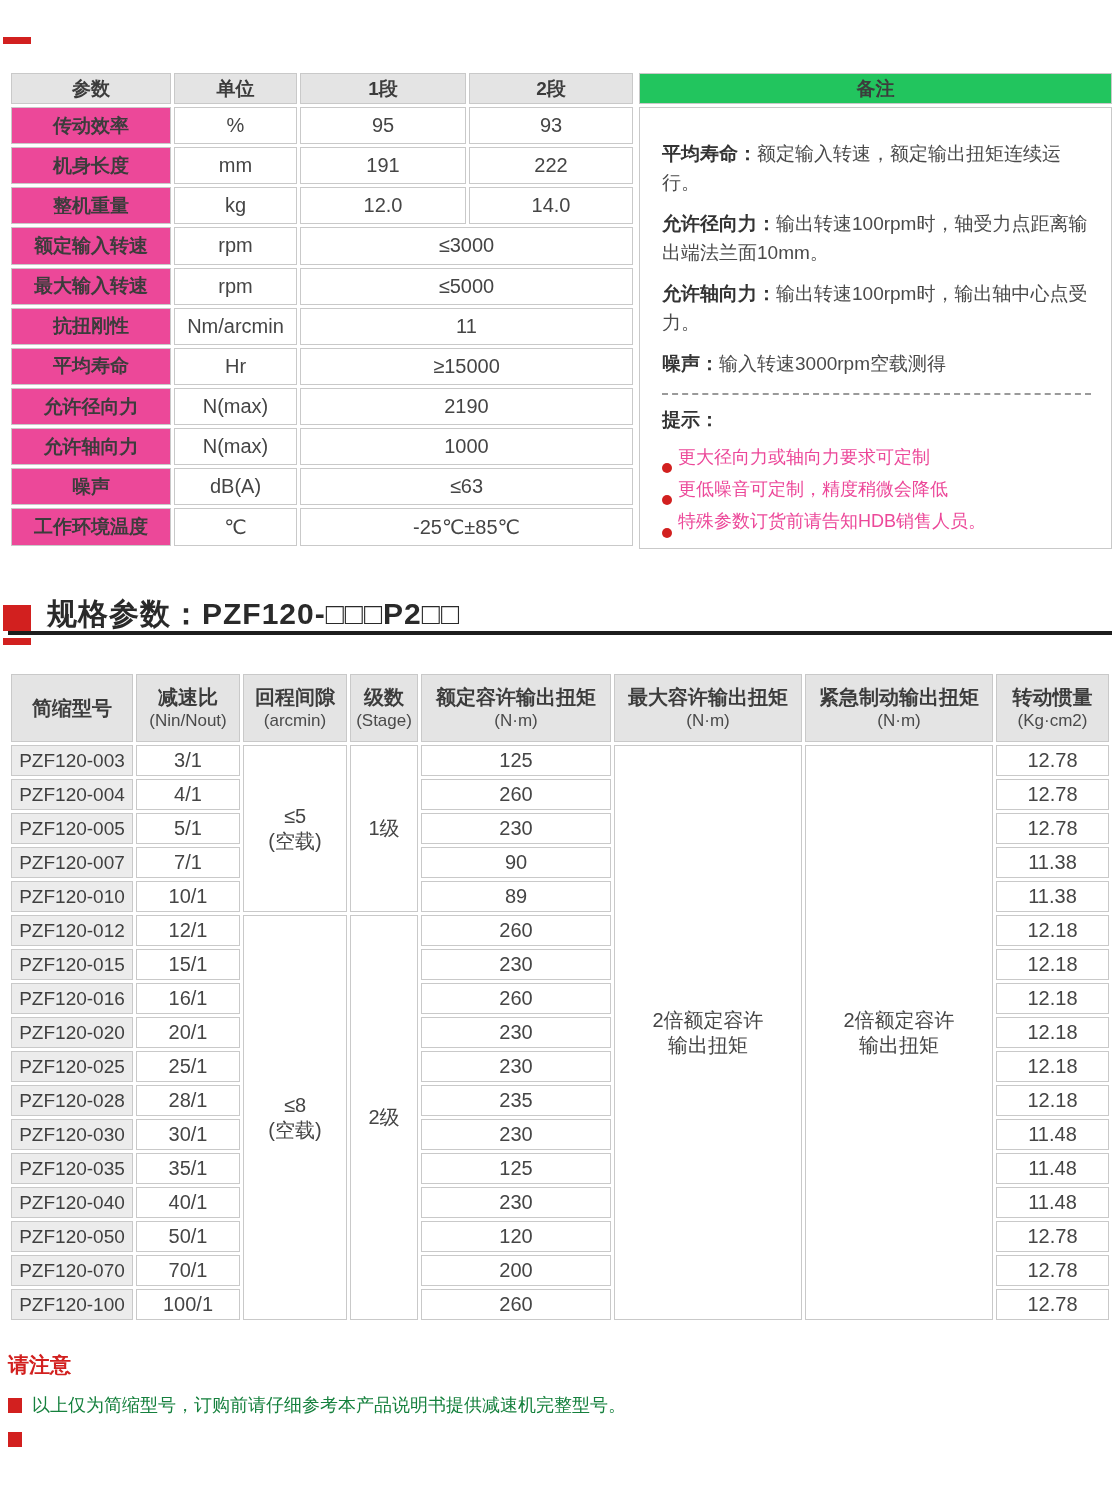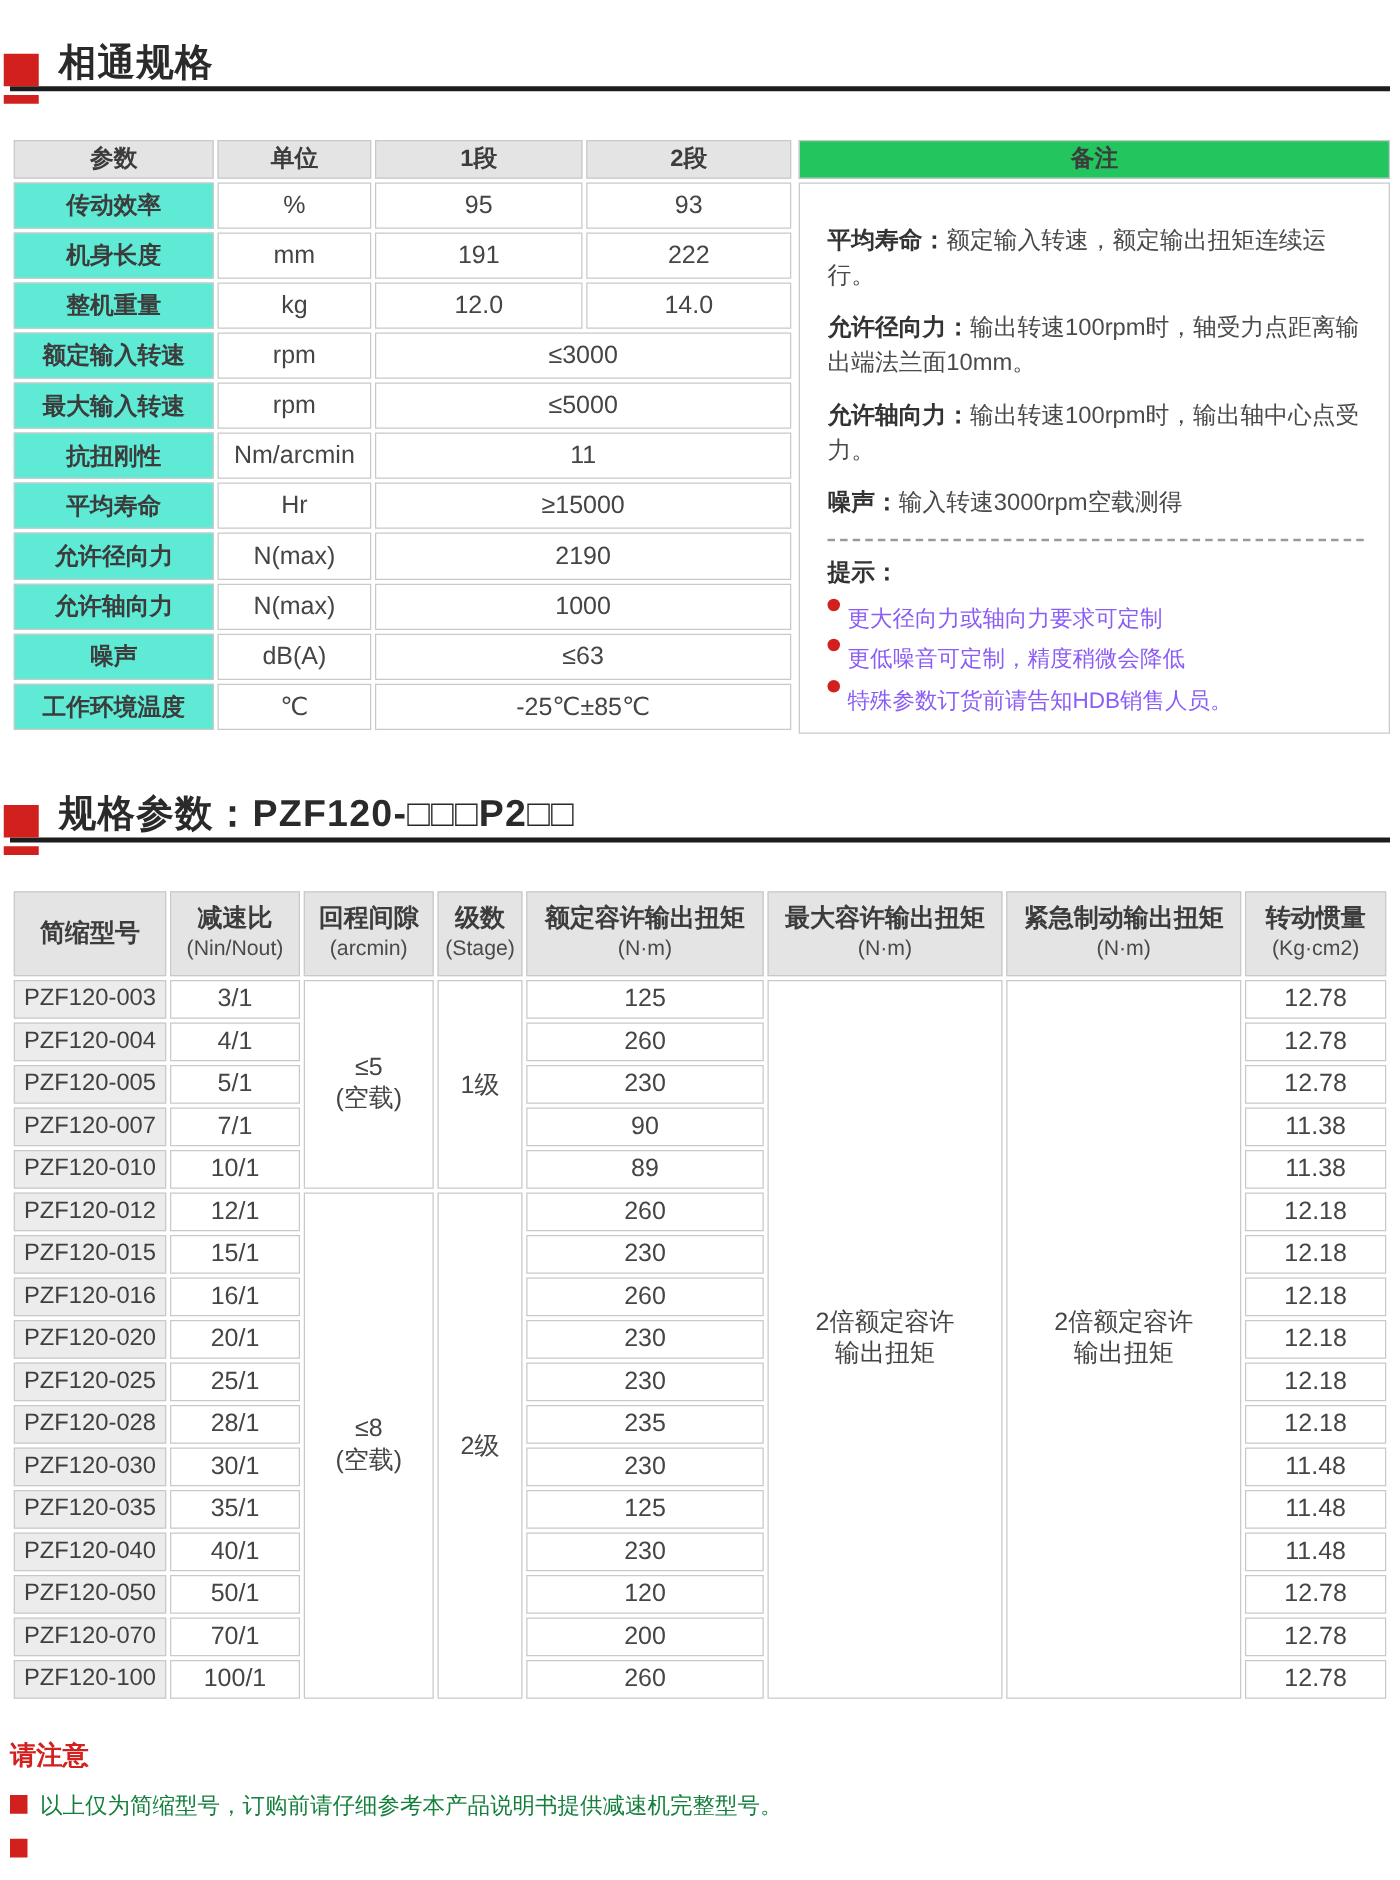--- a/index.html
+++ b/index.html
@@ -11,37 +11,37 @@
   }
   
   .sec-head{display:flex;align-items:flex-end;gap:16px;border-bottom:4px solid #1d1d1d;}
   .sec-sq{width:28px;height:26px;background:#d2201f;margin-left:-5px;}
   .sec-title{font-size:30px;font-weight:bold;color:#2a2a2a;margin:0;line-height:1.15;letter-spacing:1px;}
   .sec-tail{width:28px;height:7px;background:#d2201f;margin-left:-5px;margin-top:3px;}
   
   table{border-collapse:separate;border-spacing:3px;table-layout:fixed;}
   th,td{border:1px solid #c9c9c9;text-align:center;vertical-align:middle;padding:0 4px;box-sizing:border-box;}
   th{background:#e4e4e4;font-weight:bold;color:#3c3c3c;}
-  td.lab{background:#5eead4;font-weight:bold;color:#3c3c3c;font-size:19px;}
+  td.lab{background:#ec4899;font-weight:bold;color:#3c3c3c;font-size:19px;}
   td.val{background:#fff;font-weight:normal;color:#454545;font-size:20px;}
   .preline{white-space:pre-line;line-height:1.25;}
   
   .t1wrap{display:flex;margin-top:26px;}
   .t1{width:628px;}
   .t1 th,.t1 td{height:31px;font-size:19px;}
   .t1 td.val{font-size:20px;}
   .notes{width:473px;display:flex;flex-direction:column;margin-left:3px;padding-top:3px;box-sizing:border-box;}
   .notes-head{height:31px;box-sizing:border-box;border:1px solid #c9c9c9;background:#22c55e;
     font-weight:bold;font-size:19px;color:#3c3c3c;display:flex;align-items:center;justify-content:center;}
   .notes-body{flex:1;border:1px solid #c9c9c9;background:#fff;margin-top:3px;padding:32px 20px 10px 22px;box-sizing:border-box;}
   .note-p{font-size:19px;line-height:1.5;margin:0 0 13px 0;color:#4a4a4a;}
   .note-p b{color:#333;}
   .note-div{border:none;border-top:2px dashed #9a9a9a;margin:14px 0 12px 0;}
   .tips-title{font-size:19px;font-weight:bold;color:#333;margin:0 0 8px 0;}
-  .tip{font-size:18px;color:#8b5cf6;line-height:1.8;display:flex;align-items:flex-start;gap:6px;}
+  .tip{font-size:18px;color:#ec4899;line-height:1.8;display:flex;align-items:flex-end;gap:6px;}
   .dot{width:10px;height:10px;border-radius:50%;background:#d2201f;flex:0 0 auto;}
   
   .sec2{margin-top:48px;}
   
   .t2{width:1104px;margin-top:26px;}
   .t2 th{height:68px;}
   .t2 th .main{font-size:20px;font-weight:bold;line-height:1.2;}
   .t2 th .sub{font-size:17px;font-weight:normal;color:#4a4a4a;line-height:1.2;margin-top:2px;}
   .t2 td{height:31px;font-size:20px;background:#fff;color:#454545;}
   .t2 td.model{background:#ececec;font-size:19px;color:#3f3f3f;}
@@ -51,24 +51,20 @@
   .notice-title{color:#d2201f;font-size:21px;font-weight:bold;margin:0 0 14px 0;}
   .notice-item{display:flex;align-items:center;gap:10px;font-size:18px;color:#15803d;margin-bottom:15px;}
   .nsq{width:14px;height:15px;background:#d2201f;flex:0 0 auto;}
 </style>
 </head>
 <body>
 
 <div class="page">
 
   <div>
-    <div class="sec-head">
-      <div class="sec-sq"></div>
-      <h2 class="sec-title">相通规格</h2>
-    </div>
     <div class="sec-tail"></div>
   </div>
 
   <div class="t1wrap">
     <table class="t1">
       <colgroup>
           <col style="width:160px">
           <col style="width:123px">
           <col style="width:166px">
           <col style="width:164px">

